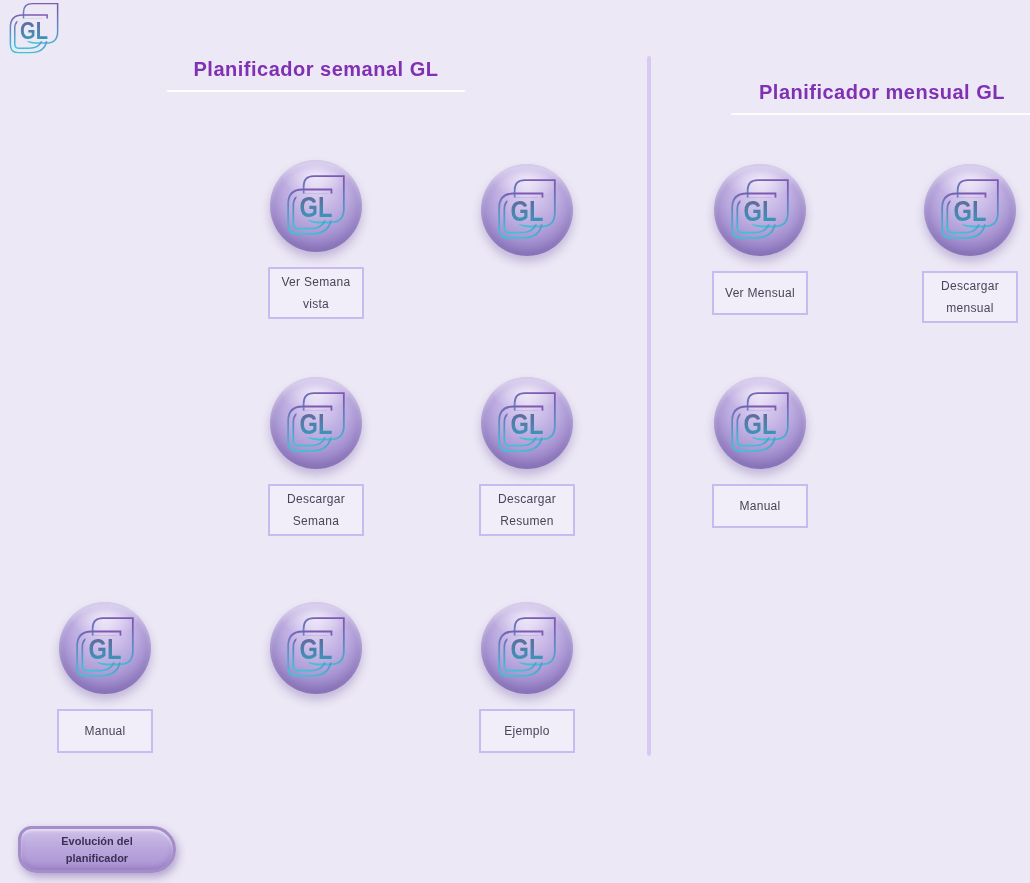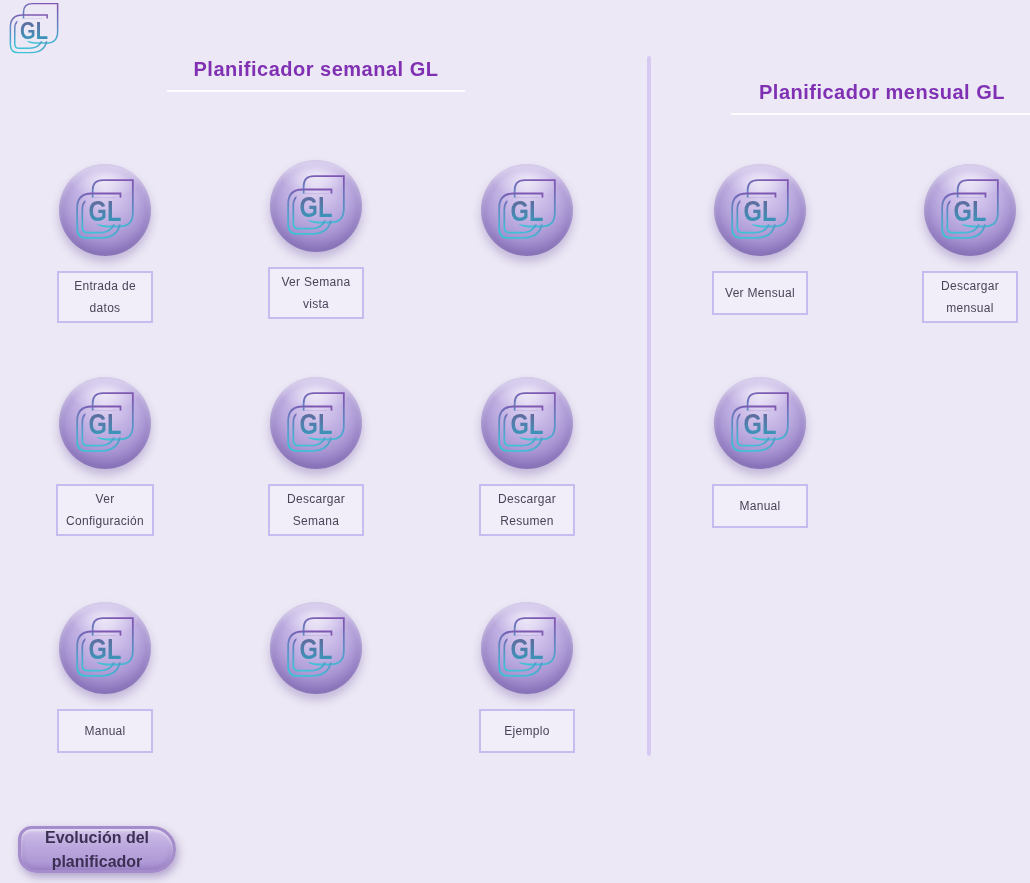--- a/index.html
+++ b/index.html
@@ -94,21 +94,21 @@
     box-sizing:border-box;width:158px;height:47px;
     border-radius:16px 28px 28px 22px;
     background:linear-gradient(180deg,#cfc0e9 0%,#bba7dd 45%,#ab93d3 100%);
     border:3px solid #a58cca;
     box-shadow:
       2px 4px 8px rgba(104,78,152,.45),
       inset 0 2px 3px rgba(255,255,255,.55),
       inset 0 -3px 5px rgba(104,78,152,.3);
     display:flex;align-items:center;justify-content:center;
     text-align:center;
-    font-size:16px;font-weight:bold;line-height:1.5;
+    font-size:11px;font-weight:bold;line-height:1.5;
     color:#3b3054;cursor:pointer;
   }
 </style>
 </head>
 <body>
 
 <svg style="position:absolute;width:0;height:0" aria-hidden="true">
   <defs>
     <linearGradient id="og" x1="0.6" y1="0" x2="0.35" y2="1">
       <stop offset="0" stop-color="#7e58b2"></stop>
@@ -138,59 +138,37 @@
 
   <svg class="header-logo">
     <use href="#glsym"></use>
   </svg>
 
   <div class="section-title" id="title-weekly">Planificador semanal GL</div>
   <div class="section-title" id="title-monthly">Planificador mensual GL</div>
 
   <div class="v-divider"></div>
 
-  <div class="cell" id="cell-w0">
-    <div class="orb">
-        <svg>
-          <use href="#glsym"></use>
-        </svg>
-      </div>
-    <div class="label-box">
-      <span class="multiline">Entrada de
-datos</span>
-    </div>
-  </div>
   <div class="cell" id="cell-w1">
     <div class="orb">
         <svg>
           <use href="#glsym"></use>
         </svg>
       </div>
     <div class="label-box">
       <span class="multiline">Ver Semana
 vista</span>
     </div>
   </div>
   <div class="cell" id="cell-w2">
     <div class="orb">
         <svg>
           <use href="#glsym"></use>
         </svg>
       </div>
-  </div>
-  <div class="cell" id="cell-w3">
-    <div class="orb">
-        <svg>
-          <use href="#glsym"></use>
-        </svg>
-      </div>
-    <div class="label-box">
-      <span class="multiline">Ver
-Configuración</span>
-    </div>
   </div>
   <div class="cell" id="cell-w4">
     <div class="orb">
         <svg>
           <use href="#glsym"></use>
         </svg>
       </div>
     <div class="label-box">
       <span class="multiline">Descargar
 Semana</span>

